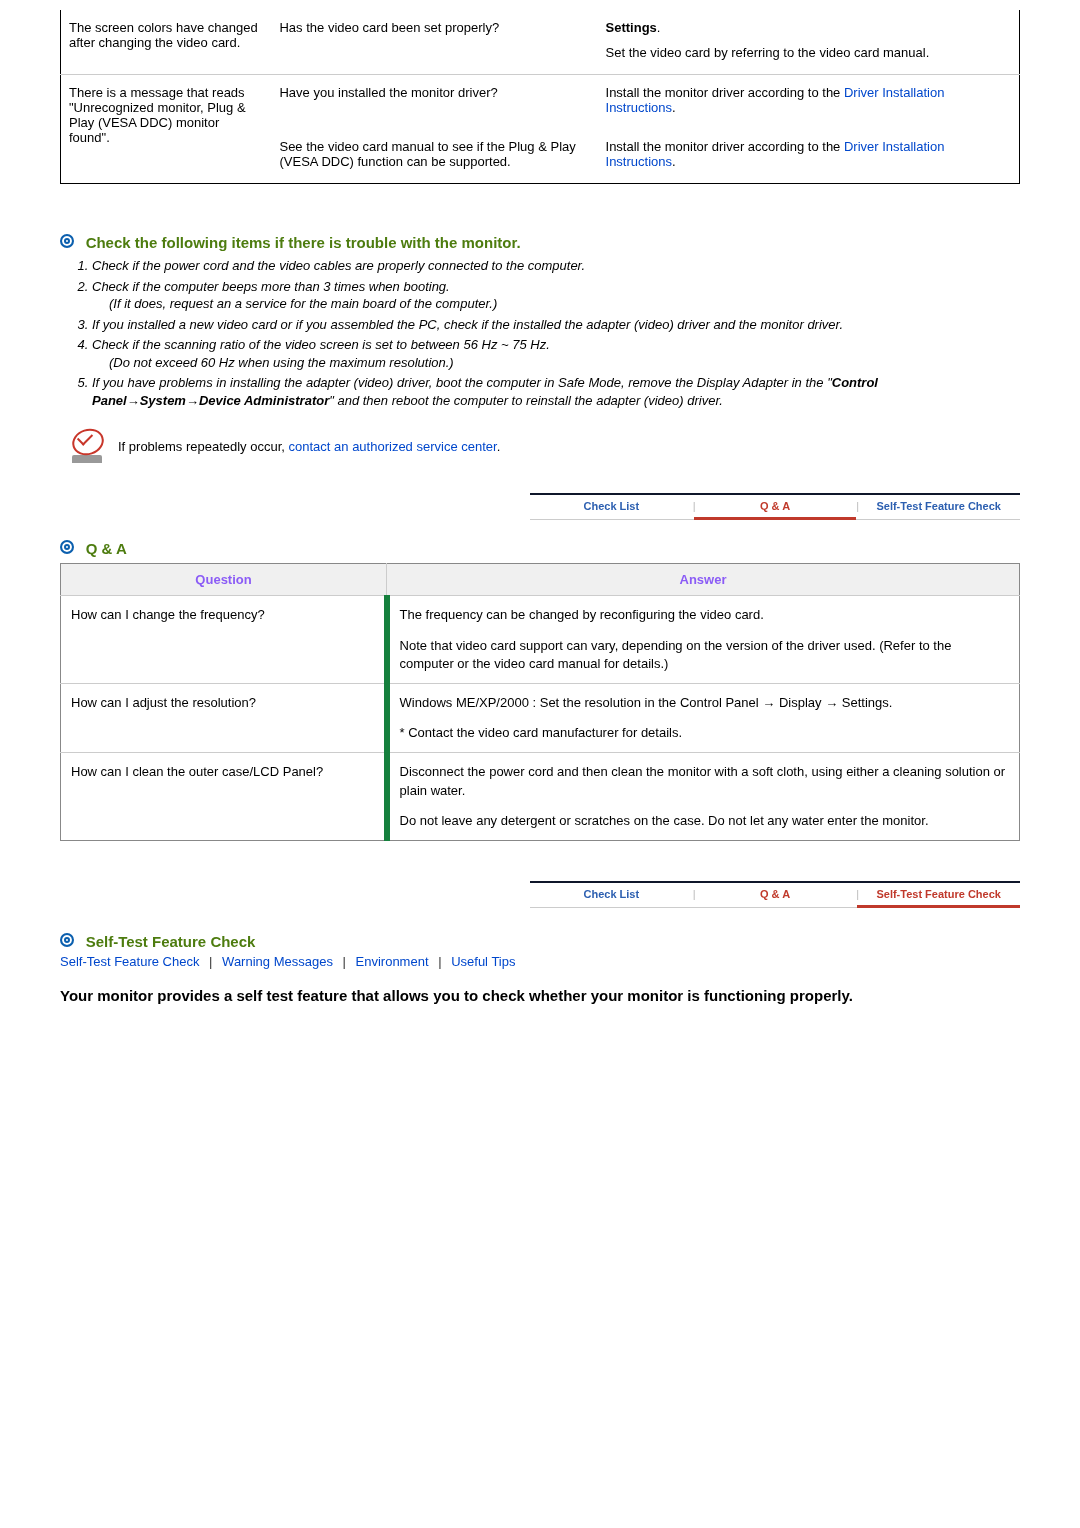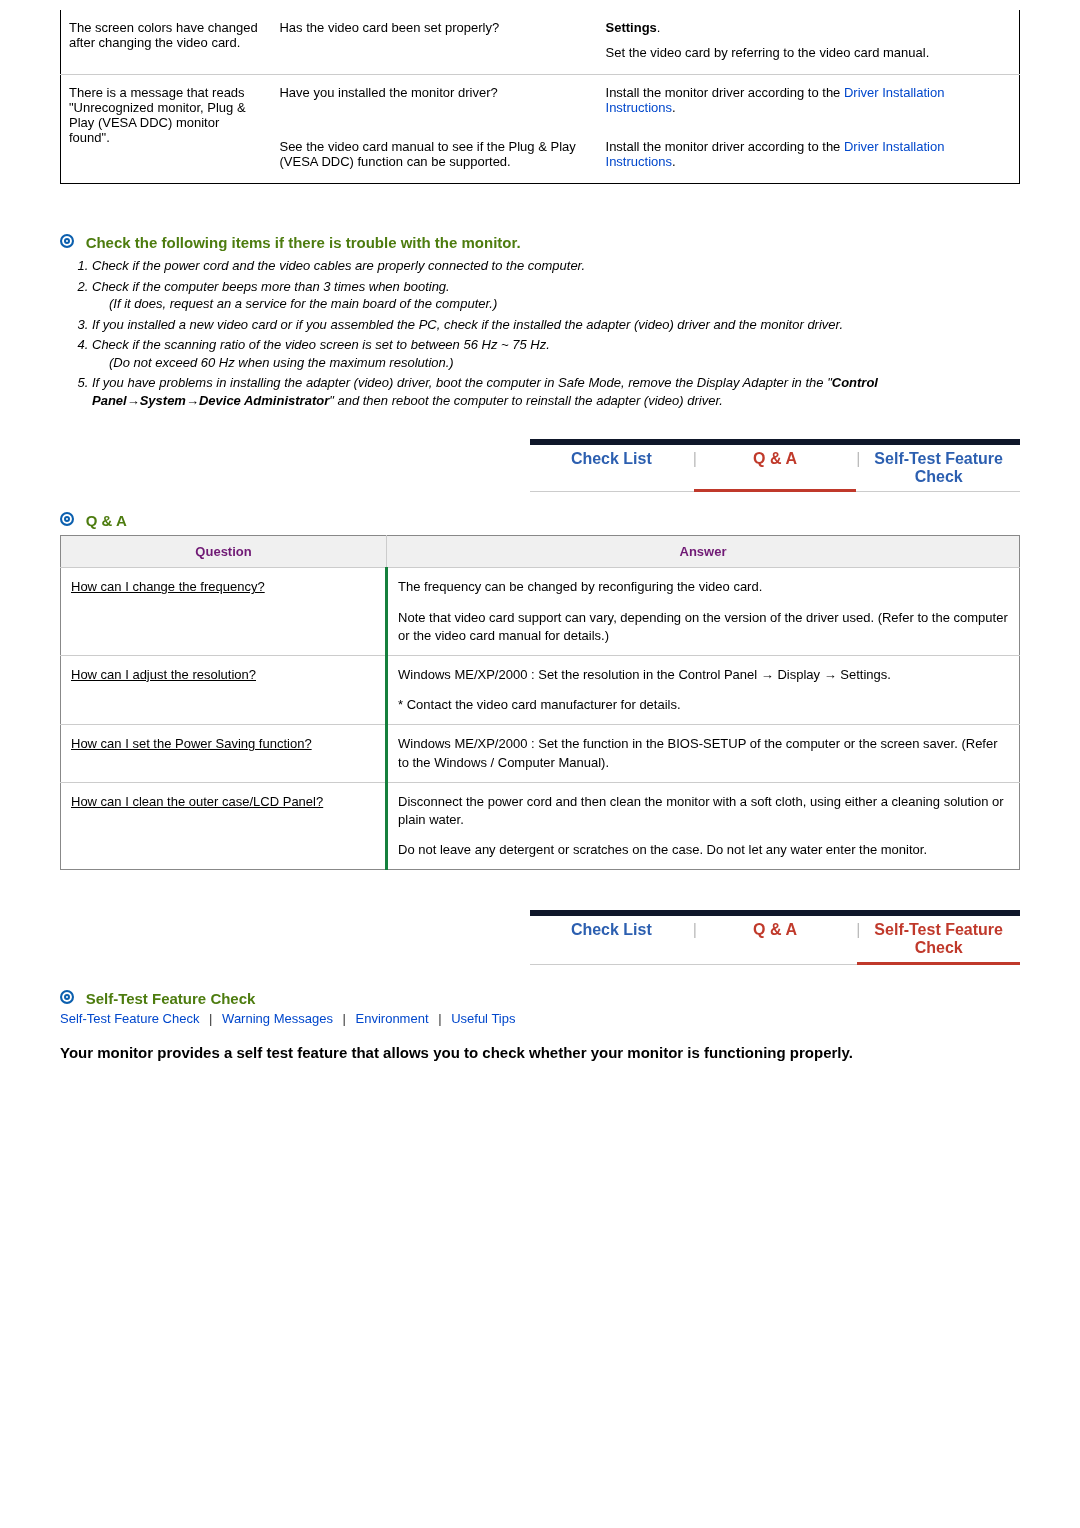--- a/index.html
+++ b/index.html
@@ -102,24 +102,24 @@
   bottom: 0;
   left: 2px;
   width: 30px;
   height: 8px;
   background: #999;
   border-radius: 2px 2px 0 0;
 }
 .tab-nav {
   width: 490px;
   margin: 30px 0 10px auto;
-  border-top: 6px solid #0f172a;
+  border-top: 2px solid #0f172a;
   border-bottom: 1px solid #ccc;
   display: flex;
-  font-size: 16px;
+  font-size: 11px;
 }
 .tab-nav .tab {
   flex: 1;
   text-align: center;
   padding: 5px 0;
   color: #1a5fbf;
   font-weight: bold;
   cursor: pointer;
 }
 .tab-nav .sep {
@@ -139,41 +139,40 @@
   margin-top: 20px;
   margin-bottom: 6px;
 }
 table.qa-table {
   width: 100%;
   border-collapse: collapse;
   border: 1px solid #888;
 }
 table.qa-table th {
   background: #f0f0f0;
-  color: #701a75;
+  color: #8b5cf6;
   font-weight: bold;
   font-size: 13px;
   padding: 8px;
   border-bottom: 1px solid #ccc;
   text-align: center;
 }
 table.qa-table th:first-child {
   width: 34%;
   border-right: 1px solid #ccc;
 }
 table.qa-table td {
   padding: 10px;
   vertical-align: top;
   border-bottom: 1px solid #ccc;
   font-size: 13px;
   line-height: 1.4;
 }
 table.qa-table td:first-child {
-  border-right: 3px solid #15803d;
-  text-decoration: underline;
+  border-right: 6px solid #15803d;
 }
 table.qa-table tr:last-child td {
   border-bottom: none;
 }
 .selftest-links {
   font-size: 13px;
   margin-top: 4px;
 }
 .selftest-links span.lnk {
   color: #0047cc;
@@ -234,20 +233,30 @@
     <li>
       <span>Check if the scanning ratio of the video screen is set to between 56 Hz ~ 75 Hz.</span><br>
       <span class="sub">(Do not exceed 60 Hz when using the maximum resolution.)</span>
     </li>
     <li>
       <span>If you have problems in installing the adapter (video) driver, boot the computer in Safe Mode, remove the Display Adapter in the "</span><b>Control Panel→System→Device Administrator</b><span>" and then reboot the computer to reinstall the adapter (video) driver.</span>
     </li>
   </ol>
 </div>
 
+<div class="note-icon-row">
+  <div class="note-icon">
+    <div class="base"></div>
+    <div class="oval"></div>
+    <div class="check"></div>
+  </div>
+  <div>
+    <span>If problems repeatedly occur, </span><span class="link-blue">contact an authorized service center</span>.
+  </div>
+</div>
 
 <div class="tab-nav">
   <div class="tab inactive">Check List</div>
   <div class="sep">|</div>
   <div class="tab active" style="color:#c03a2b">Q &amp; A</div>
   <div class="sep">|</div>
   <div class="tab inactive">Self-Test Feature Check</div>
 </div>
 
 <div class="qa-title">
@@ -267,24 +276,20 @@
       <div>The frequency can be changed by reconfiguring the video card.</div>
       <div style="margin-top:12px">Note that video card support can vary, depending on the version of the driver used. (Refer to the computer or the video card manual for details.)</div>
     </td>
   </tr>
   <tr>
     <td>How can I adjust the resolution?</td>
     <td>
       <div>Windows ME/XP/2000 : Set the resolution in the Control Panel → Display → Settings.</div>
       <div style="margin-top:12px">* Contact the video card manufacturer for details.</div>
     </td>
-  </tr>
-  <tr>
-    <td>How can I set the Power Saving function?</td>
-    <td>Windows ME/XP/2000 : Set the function in the BIOS-SETUP of the computer or the screen saver. (Refer to the Windows / Computer Manual).</td>
   </tr>
   <tr>
     <td>How can I clean the outer case/LCD Panel?</td>
     <td>
       <div>Disconnect the power cord and then clean the monitor with a soft cloth, using either a cleaning solution or plain water.</div>
       <div style="margin-top:12px">Do not leave any detergent or scratches on the case. Do not let any water enter the monitor.</div>
     </td>
   </tr>
 </tbody>
     </table>

